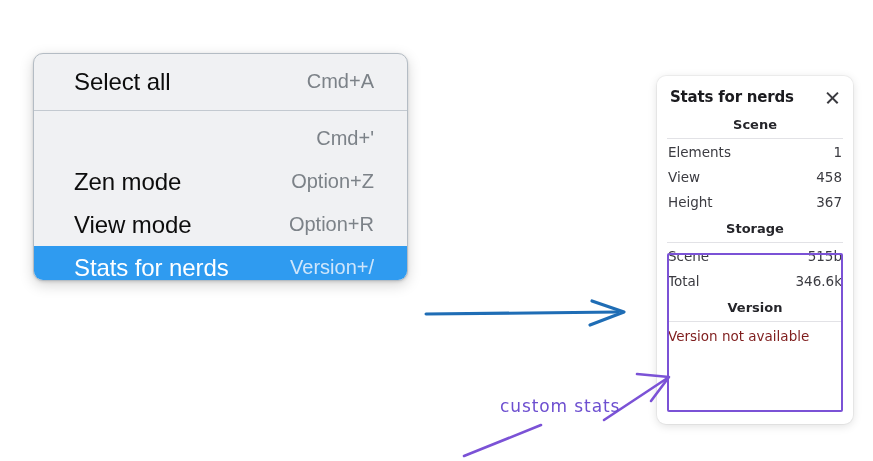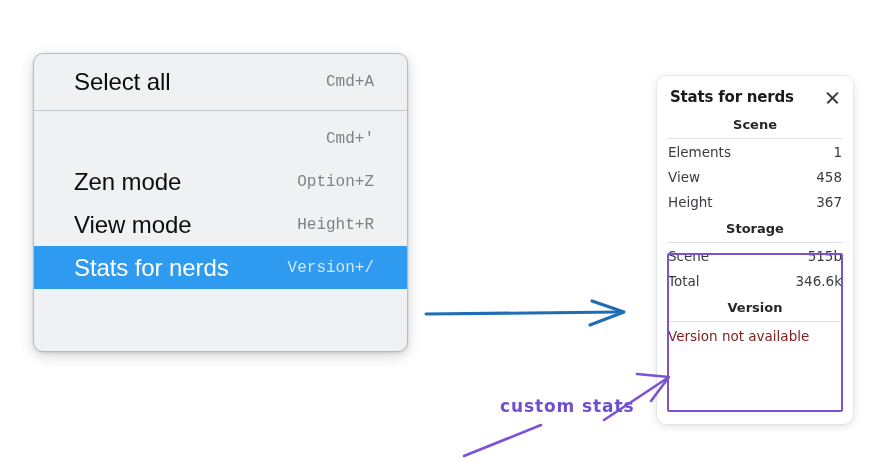--- a/index.html
+++ b/index.html
@@ -14,21 +14,21 @@
     overflow: hidden;
     font-family: "Liberation Sans", sans-serif;
   }
 
   
   #context-menu {
     position: absolute;
     left: 33px;
     top: 53px;
     width: 375px;
-    height: 299px;
+    height: 228px;
     background: #f0f1f3;
     border: 1px solid #b4bcc4;
     border-radius: 10px;
     box-shadow: 0 4px 14px rgba(0,0,0,0.17), 0 1px 3px rgba(0,0,0,0.12);
     box-sizing: border-box;
     overflow: hidden;
   }
   .menu-group { padding: 6px 0 7px 0; }
   .menu-group + .menu-group { border-top: 1px solid #c3c9d0; }
   .menu-group.second { padding-bottom: 0; }
@@ -42,24 +42,23 @@
     box-sizing: border-box;
   }
   .menu-item .label {
     font-size: 24px;
     color: #0d0d0d;
     letter-spacing: -0.1px;
     white-space: nowrap;
   }
   .menu-item .shortcut {
     margin-left: auto;
-    font-size: 16px;
+    font-size: 20px;
     color: #7c8288;
     white-space: nowrap;
-    font-family: Liberation Mono, monospace;
   }
   .menu-item.selected { background: #2f9bf0; }
   .menu-item.selected .label { color: #ffffff; }
   .menu-item.selected .shortcut { color: #cfe6fb; }
 
   
   #stats-panel {
     position: absolute;
     left: 657px;
     top: 76px;
@@ -147,21 +146,21 @@
     left: 0; top: 0;
     width: 873px; height: 461px;
     pointer-events: none;
   }
   #annotation-label {
     position: absolute;
     left: 500px;
     top: 396px;
     font-family: "DejaVu Sans", sans-serif;
     font-size: 17px;
-    font-weight: 700;
+    font-weight: 400;
     color: #6d4fd0;
     letter-spacing: 0.9px;
     white-space: nowrap;
   }
 </style>
 </head>
 <body>
 
 <div id="context-menu">
 
@@ -175,21 +174,21 @@
   <div class="menu-group second">
     <div class="menu-item">
       <span class="shortcut">Cmd+'</span>
     </div>
     <div class="menu-item">
       <span class="label">Zen mode</span>
       <span class="shortcut">Option+Z</span>
     </div>
     <div class="menu-item">
       <span class="label">View mode</span>
-      <span class="shortcut">Height+R</span>
+      <span class="shortcut">Option+R</span>
     </div>
     <div class="menu-item selected">
       <span class="label">Stats for nerds</span>
       <span class="shortcut">Version+/</span>
     </div>
     <div class="menu-spacer"></div>
   </div>
 
 </div>
 

